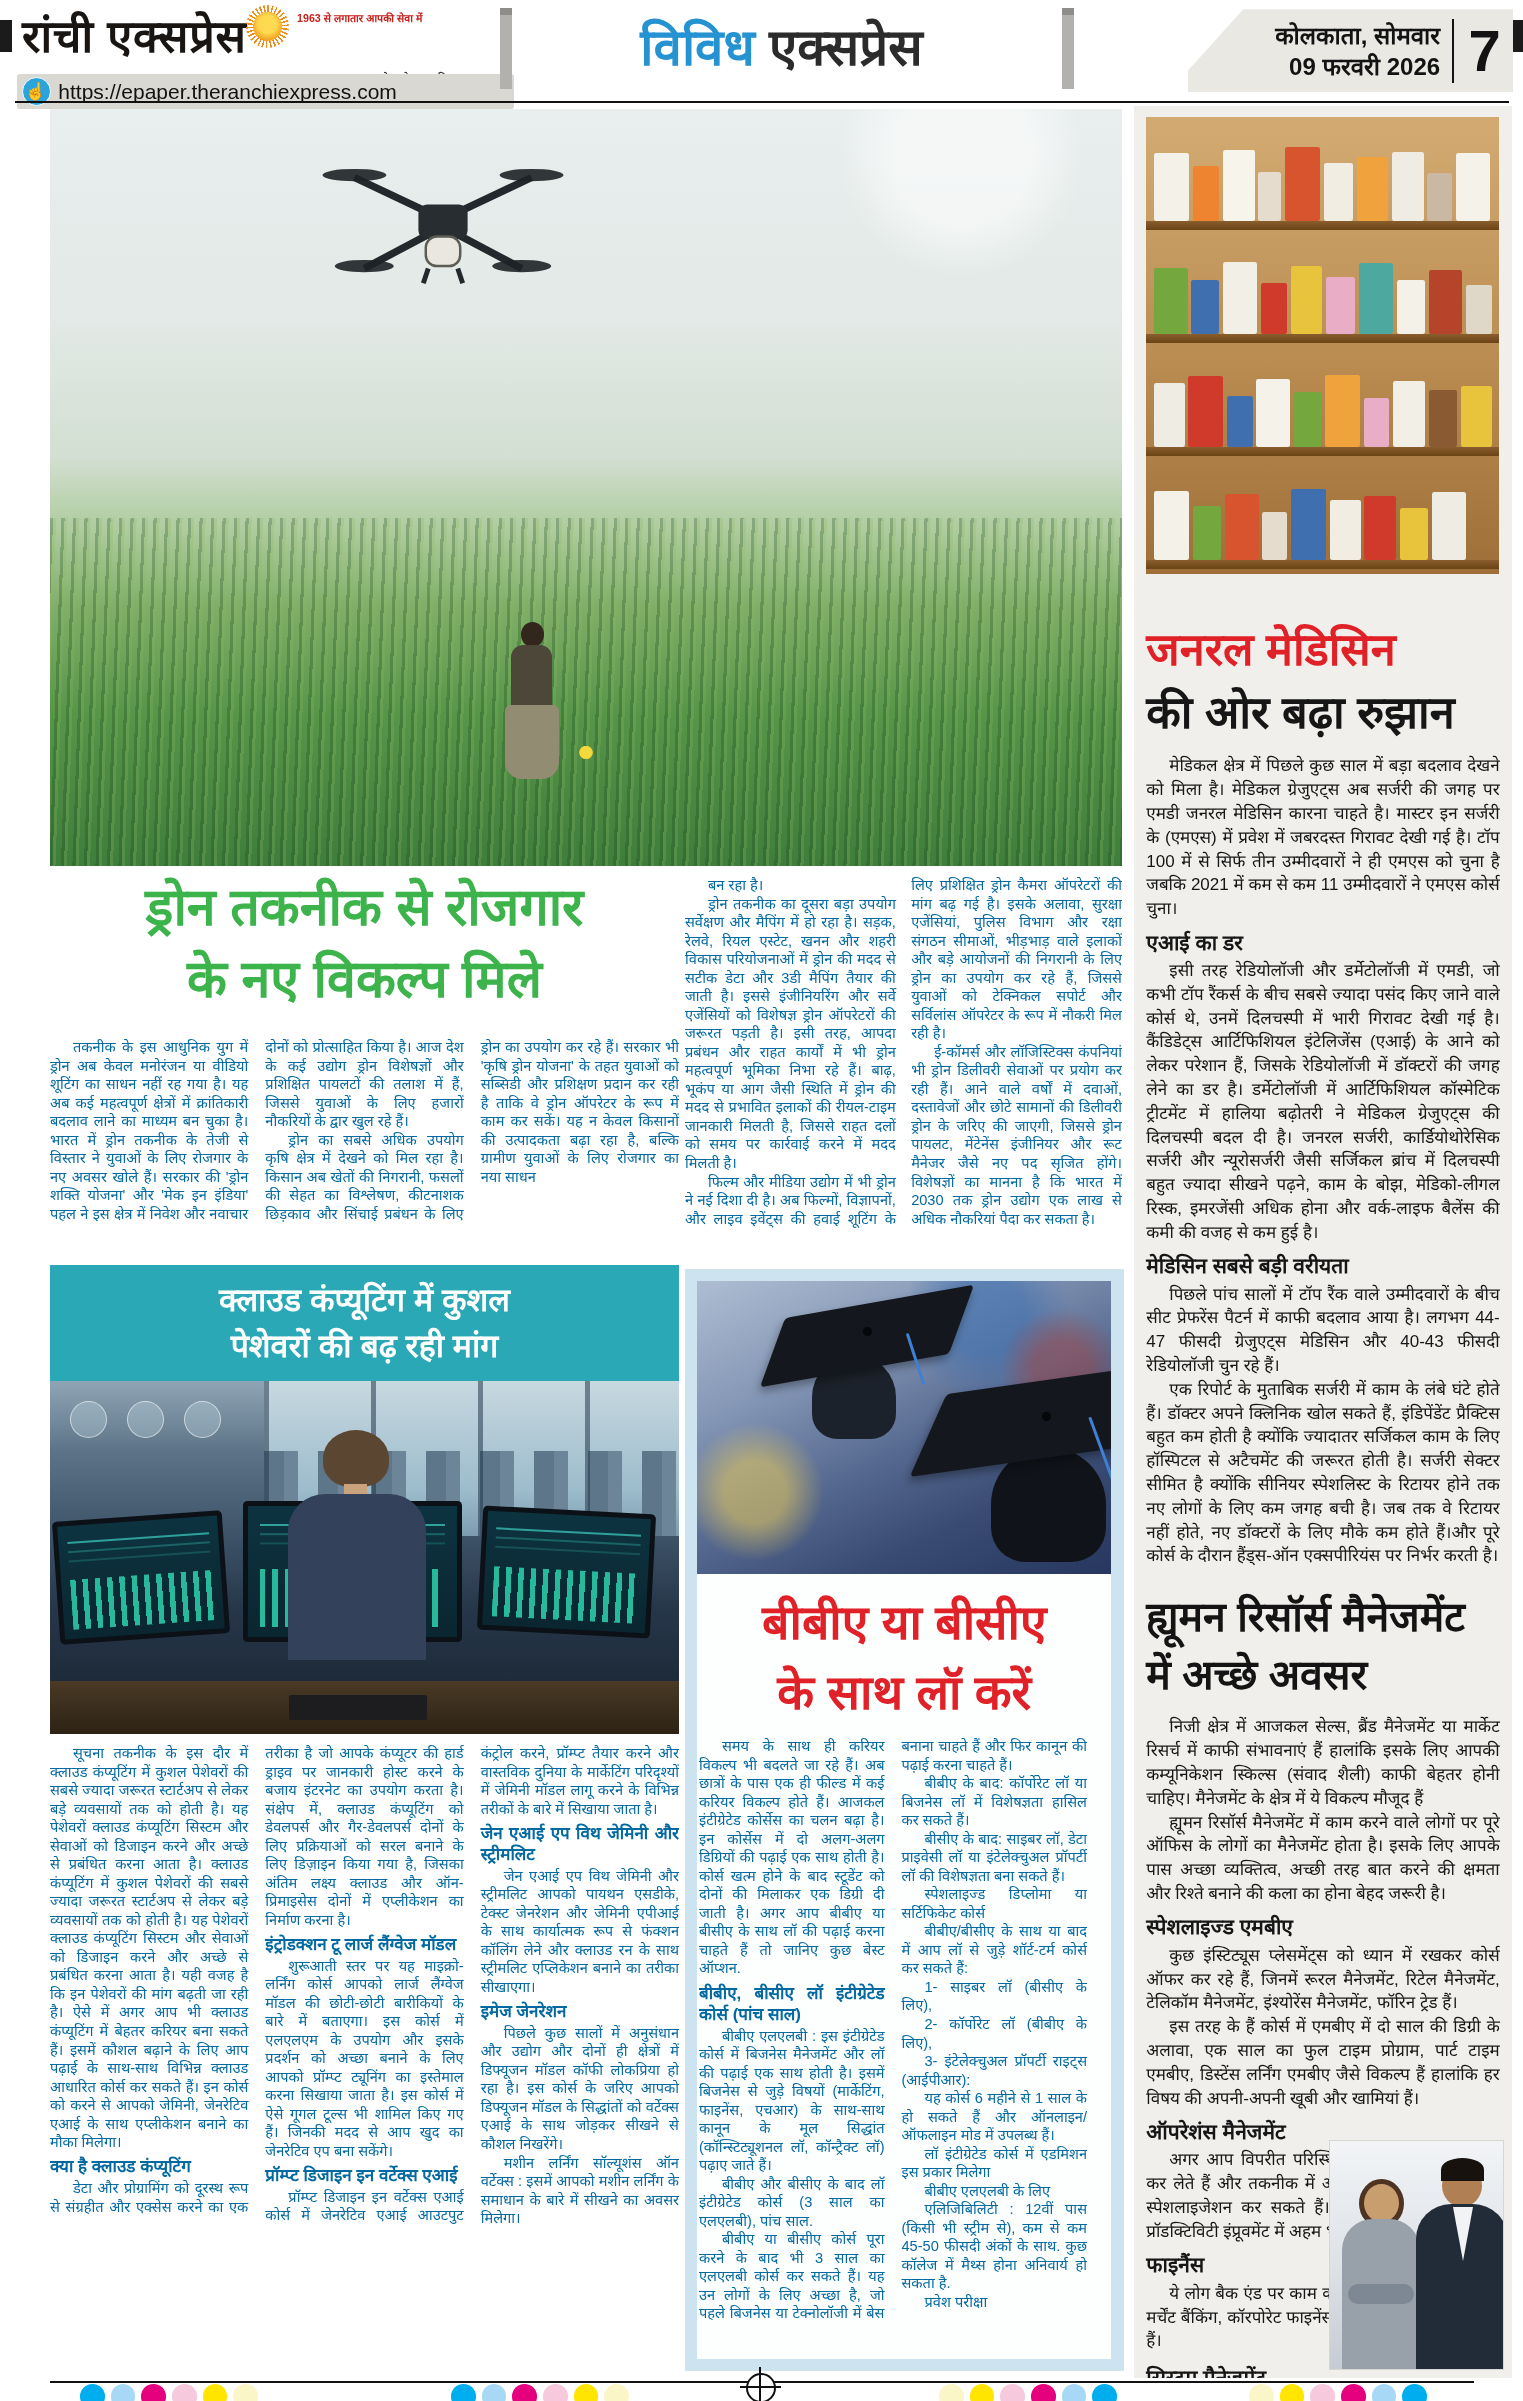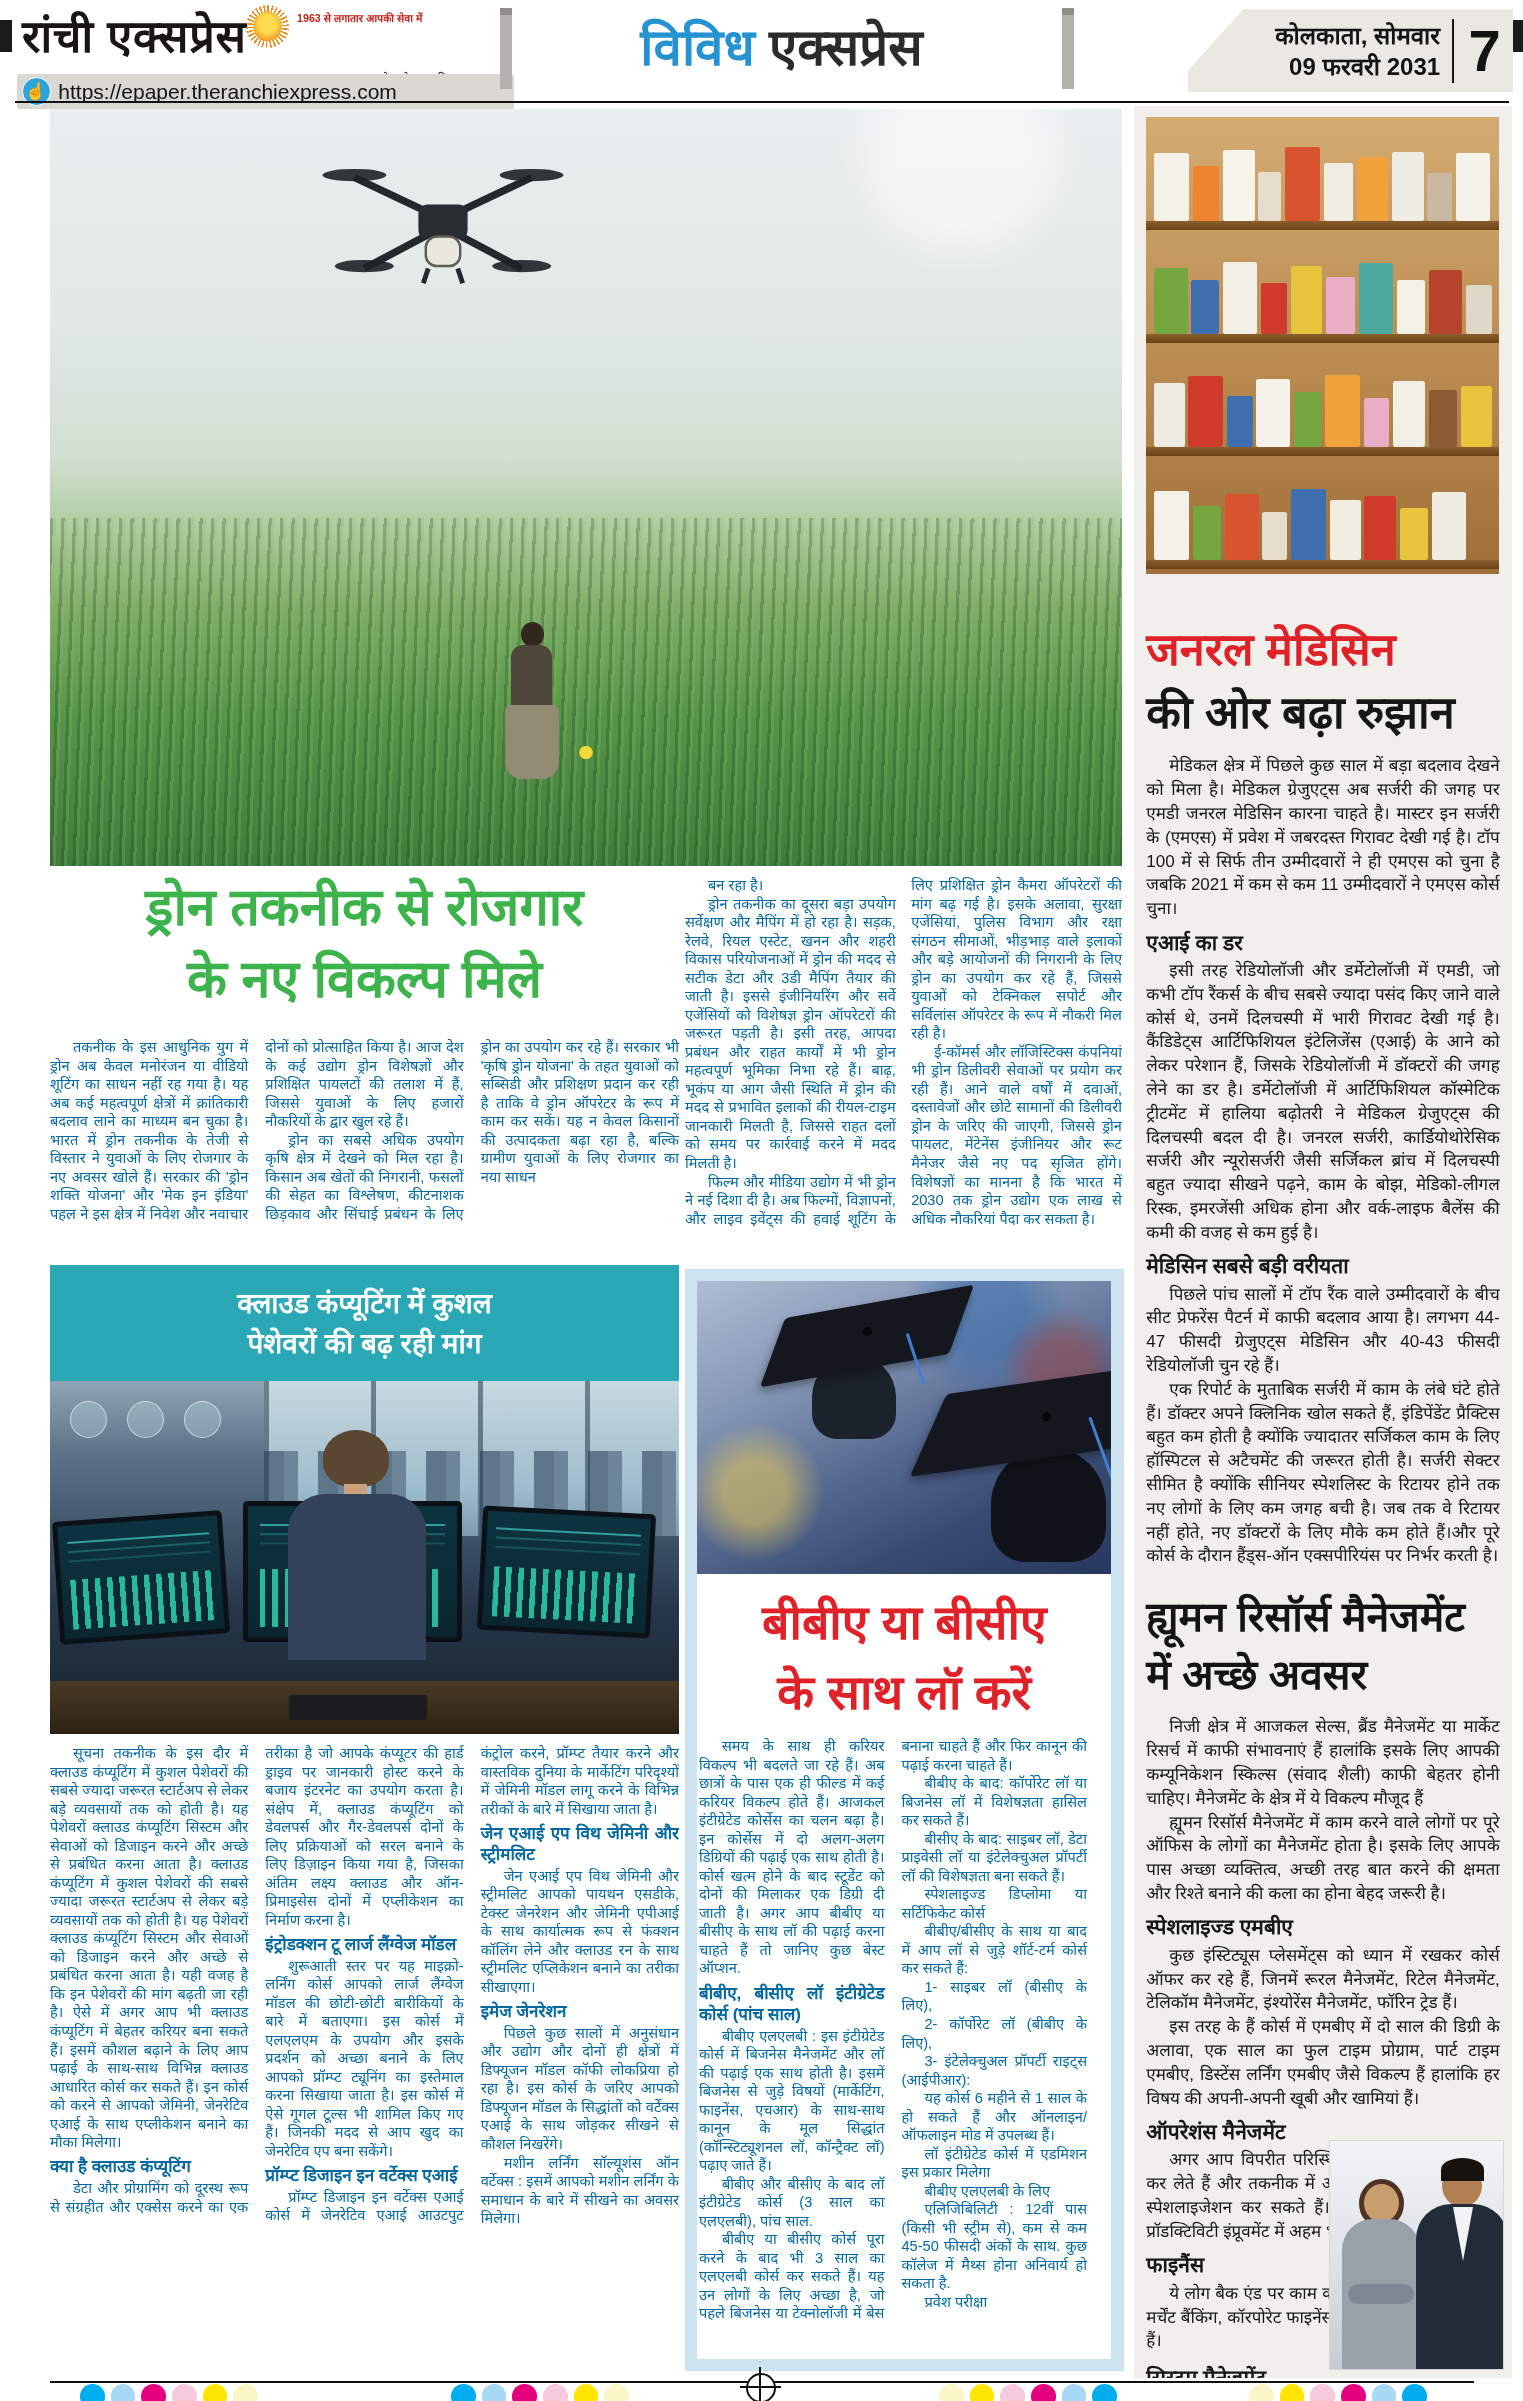--- a/index.html
+++ b/index.html
@@ -55,21 +55,21 @@
   .dr-woman{position:absolute;left:449px;top:513px;width:66px;height:161px;}
   .dw-head{position:absolute;left:21.5px;top:0;width:23px;height:24.6px;border-radius:50%;background:#33261d;}
   .dw-body{position:absolute;left:12.3px;top:23px;width:41px;height:66px;border-radius:12.3px 12.3px 3.1px 3.1px;background:#4c4738;}
   .dw-skirt{position:absolute;left:6.1px;top:83px;width:54px;height:74px;border-radius:6.1px 6.1px 17px 17px;background:#928c72;}
   .drone-headline{position:absolute;left:50px;top:872px;width:629px;height:158px;text-align:center;
      color:#3cb34b;font-size:52px;font-weight:800;line-height:1.38;}
   .drone-left{position:absolute;left:50px;top:1038px;width:629px;height:216px;column-count:3;column-gap:17px;}
   .drone-right{position:absolute;left:685px;top:876px;width:437px;height:378px;column-count:2;column-gap:15.3px;}
   
   .cloud-banner{position:absolute;left:50px;top:1265px;width:629px;height:117px;background:#2ba8b5;
-     display:flex;align-items:center;justify-content:center;text-align:center;color:#fff;font-size:28px;font-weight:800;line-height:1.42;}
+     display:flex;align-items:center;justify-content:center;text-align:center;color:#fff;font-size:32px;font-weight:800;line-height:1.42;}
   .office-photo{position:absolute;left:50px;top:1381px;width:629px;height:353px;overflow:hidden;
      background:linear-gradient(180deg,#8fa5b5 0%,#5d7488 20%,#3c5166 45%,#263649 65%,#18222e 100%);}
   .of-window{position:absolute;left:34%;top:0;width:66%;height:44%;
      background:linear-gradient(180deg,#c7d8e0 0%,#9dbccc 70%,#7d9cb0 100%);}
   .of-city{position:absolute;left:0;bottom:0;width:100%;height:55%;
      background:repeating-linear-gradient(90deg,#5e7689 0 20px,#6d8598 20px 34px,transparent 34px 54px);}
   .of-mull{position:absolute;inset:0;background:repeating-linear-gradient(90deg,rgba(35,55,75,.55) 0 4.6px,transparent 4.6px 107px);}
   .mon{position:absolute;background:#0b1117;border-radius:4.6px;padding:4.6px;box-sizing:border-box;}
   .mon .scr{width:100%;height:100%;background:linear-gradient(#0d3340,#0a2630);position:relative;overflow:hidden;}
   .mon .bars{position:absolute;left:6%;bottom:8%;width:88%;height:44%;
@@ -168,21 +168,21 @@
     <span class="urltext">https://epaper.theranchiexpress.com</span>
   </div>
 
   <div class="vbar vb-l"></div>
   <div class="vbar vb-r"></div>
   <div class="section-title"><span class="accent">विविध</span><span class="rest"> एक्सप्रेस</span></div>
 
   <div class="datebox">
     <div class="datetext">
       <div>कोलकाता, सोमवार</div>
-      <div>09 फरवरी 2031</div>
+      <div>09 फरवरी 2026</div>
     </div>
     <div class="pageno">7</div>
   </div>
   <div class="toprule"></div>
 
   <div class="drone-photo">
     <div class="dr-grass"></div>
     <div class="dr-flowers"></div>
     <svg class="dr-svg" viewBox="0 0 200 110">
       <line x1="100" y1="52" x2="28" y2="18" stroke="#23282c" stroke-width="6"></line>

